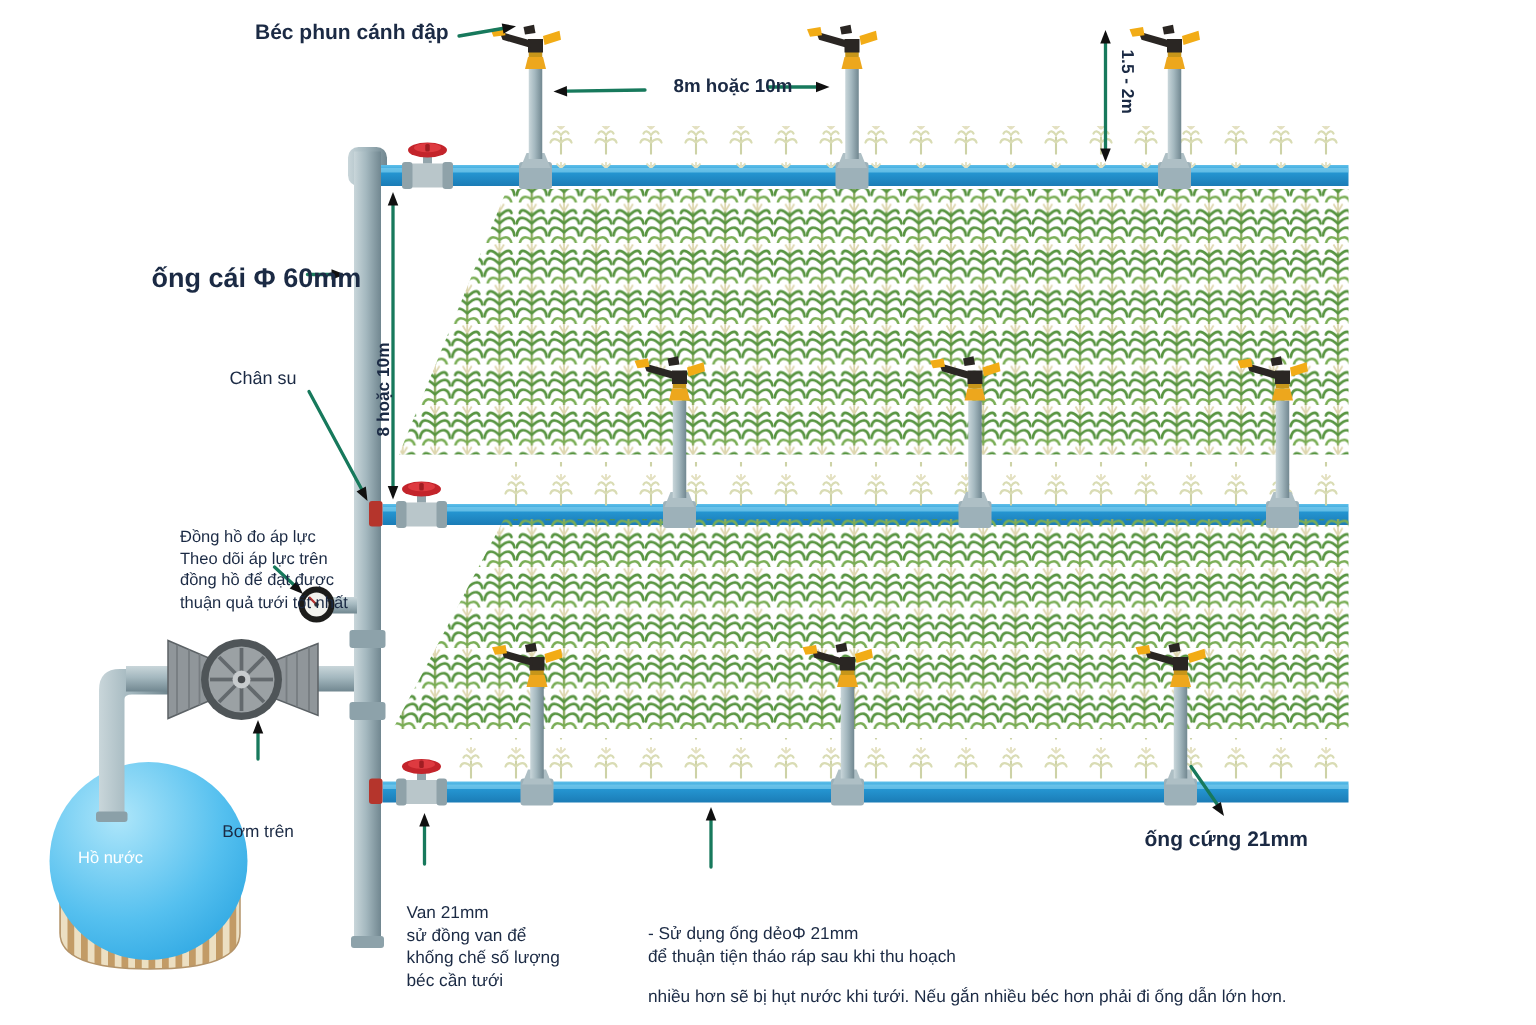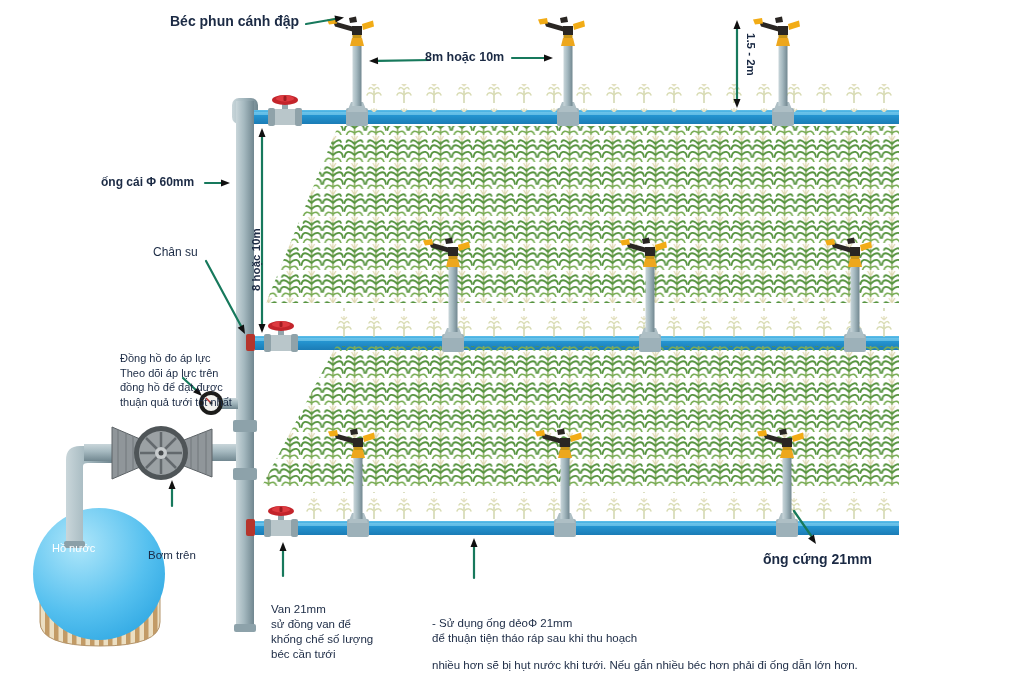--- a/index.html
+++ b/index.html
@@ -248,35 +248,35 @@
     <polygon points="262,128 258.5,137 265.5,137"></polygon>
     <polygon points="262,333 258.5,324 265.5,324"></polygon>
     <polygon points="172,480 168.5,489 175.5,489"></polygon>
     <polygon points="283,542 279.5,551 286.5,551"></polygon>
     <polygon points="474,538 470.5,547 477.5,547"></polygon>
     <polygon points="816,544 813.9,534.6 808.1,538.4"></polygon>
   </g>
 </svg>
 
 <div class="lbl bold" style="left:170px;top:13px;font-size:14px;">Béc phun cánh đập</div>
-<div class="lbl bold" style="left:425px;top:50px;font-size:12.5px;text-align:center;">8m hoặc 10m</div>
+<div class="lbl bold" style="left:449px;top:50px;font-size:12.5px;text-align:center;">8m hoặc 10m</div>
 <div class="lbl bold rot90" style="left:757px;top:33px;font-size:11.5px;">1.5 - 2m</div>
-<div class="lbl bold" style="left:101px;top:175px;font-size:12px;">ống cái Φ 60mm</div>
+<div class="lbl bold" style="left:101px;top:175px;font-size:18px;">ống cái Φ 60mm</div>
 <div class="lbl bold rotm90" style="left:250px;top:291px;font-size:11.5px;">8 hoặc 10m</div>
 <div class="lbl" style="left:153px;top:245px;font-size:12px;">Chân su</div>
 
 <div class="lbl sm" style="left:120px;top:317px;line-height:14.5px;font-size:11px;">
   <div>Đồng hồ đo áp lực</div>
   <div>Theo dõi áp lực trên</div>
   <div>đồng hồ để đạt được</div>
   <div>thuận quả tưới tốt nhất</div>
 </div>
 
 <div class="lbl sm" style="left:140px;top:514px;width:64px;text-align:center;">Bơm trên</div>
-<div class="lbl white" style="left:52px;top:542px;font-size:11px;text-align:right;">Hồ nước</div>
+<div class="lbl white" style="left:52px;top:566px;font-size:11px;text-align:right;">Hồ nước</div>
 
 <div class="lbl sm" style="left:271px;top:568px;">
   <div>Van 21mm</div>
   <div>sử đồng van để</div>
   <div>khống chế số lượng</div>
   <div>béc cần tưới</div>
 </div>
 
 <div class="lbl sm" style="left:432px;top:582px;">
   <div>- Sử dụng ống dẻoΦ 21mm</div>

